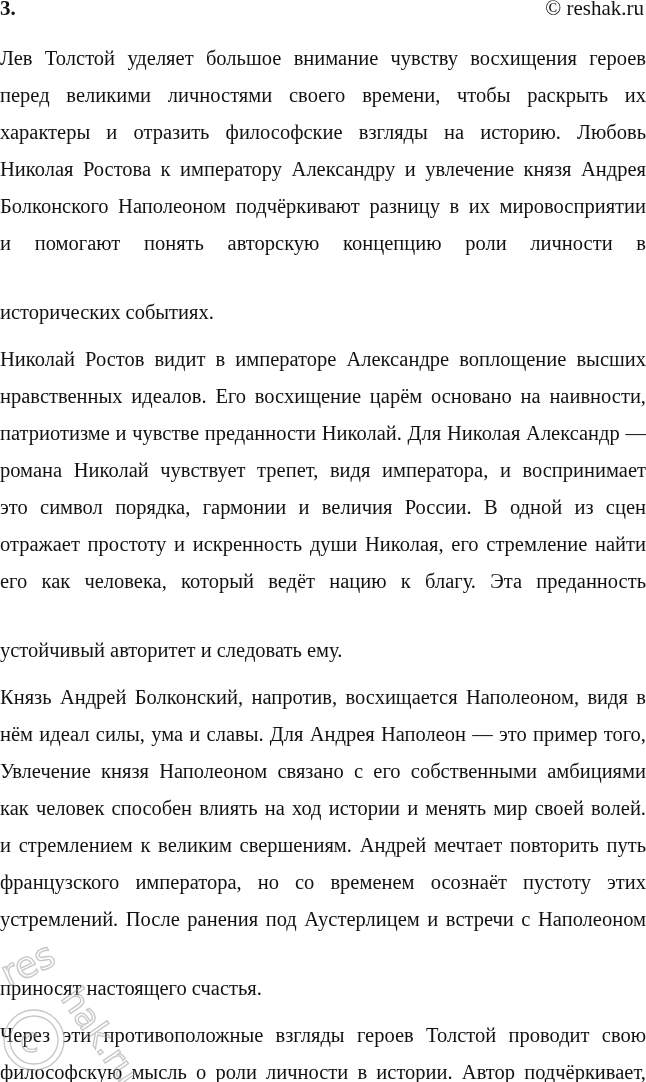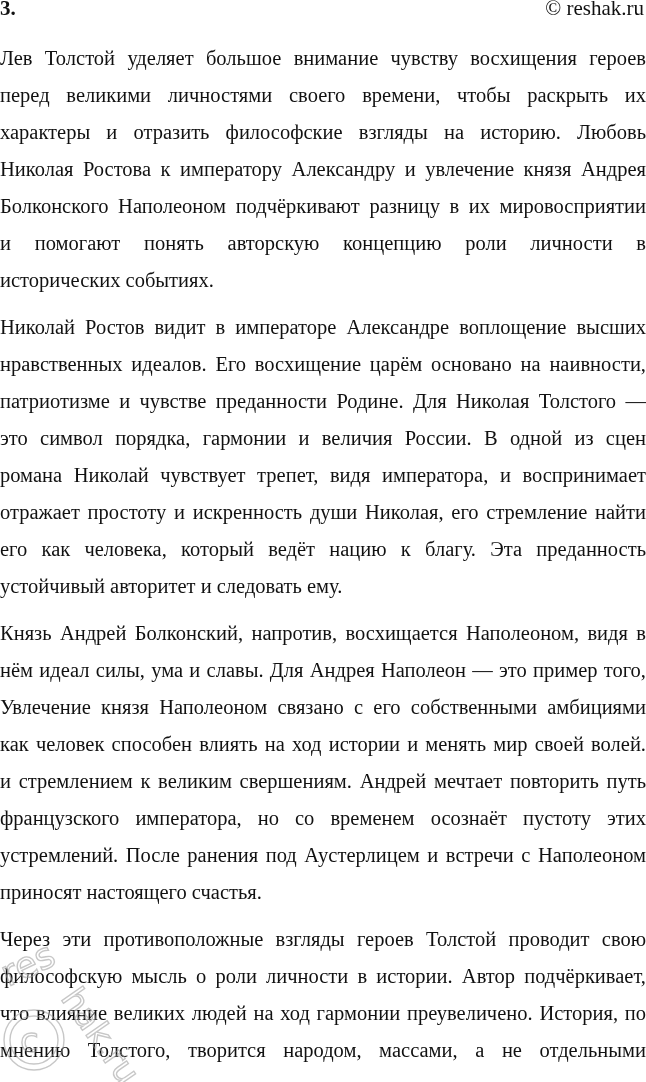--- a/index.html
+++ b/index.html
@@ -5,21 +5,21 @@
   html, body { margin:0; padding:0; background:#ffffff; }
   body { width:646px; height:1082px; overflow:hidden; position:relative;
          font-family:"Liberation Serif","DejaVu Serif",serif; color:#111; }
   .hdr { position:absolute; top:-4px; left:0; right:0; height:30px; font-size:21px; }
   .num { position:absolute; left:0; font-weight:bold; }
   .copy { position:absolute; right:2px; }
   .content { position:absolute; top:40px; left:0; width:646px; }
   .para { margin:0 0 10px 0; }
   .line { display:block; height:37px; line-height:37px; font-size:20.5px; white-space:nowrap;
           text-align:justify; text-align-last:justify; }
-  .line.last { text-align-last:left; }
+  .line.last { text-align-last:left;margin-top:32px; }
   .wm { position:absolute; left:-2px; top:940px; width:150px; height:142px; pointer-events:none; opacity:0.55; }
 </style>
 </head>
 <body>
 
 <div class="hdr">
   <span class="num">3.</span>
   <span class="copy">© reshak.ru</span>
 </div>
 
@@ -29,23 +29,23 @@
       <span class="line">перед великими личностями своего времени, чтобы раскрыть их</span>
       <span class="line">характеры и отразить философские взгляды на историю. Любовь</span>
       <span class="line">Николая Ростова к императору Александру и увлечение князя Андрея</span>
       <span class="line">Болконского Наполеоном подчёркивают разницу в их мировосприятии</span>
       <span class="line">и помогают понять авторскую концепцию роли личности в</span>
       <span class="line last">исторических событиях.</span>
     </div>
     <div class="para">
       <span class="line">Николай Ростов видит в императоре Александре воплощение высших</span>
       <span class="line">нравственных идеалов. Его восхищение царём основано на наивности,</span>
-      <span class="line">патриотизме и чувстве преданности Родине. Для Николая Толстого —</span>
+      <span class="line">патриотизме и чувстве преданности Николай. Для Николая Александр —</span>
+      <span class="line">романа Николай чувствует трепет, видя императора, и воспринимает</span>
       <span class="line">это символ порядка, гармонии и величия России. В одной из сцен</span>
-      <span class="line">романа Николай чувствует трепет, видя императора, и воспринимает</span>
       <span class="line">отражает простоту и искренность души Николая, его стремление найти</span>
       <span class="line">его как человека, который ведёт нацию к благу. Эта преданность</span>
       <span class="line last">устойчивый авторитет и следовать ему.</span>
     </div>
     <div class="para">
       <span class="line">Князь Андрей Болконский, напротив, восхищается Наполеоном, видя в</span>
       <span class="line">нём идеал силы, ума и славы. Для Андрея Наполеон — это пример того,</span>
       <span class="line">Увлечение князя Наполеоном связано с его собственными амбициями</span>
       <span class="line">как человек способен влиять на ход истории и менять мир своей волей.</span>
       <span class="line">и стремлением к великим свершениям. Андрей мечтает повторить путь</span>

